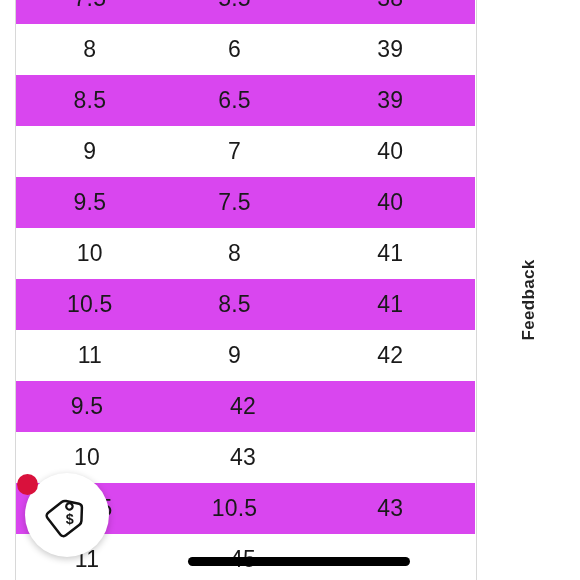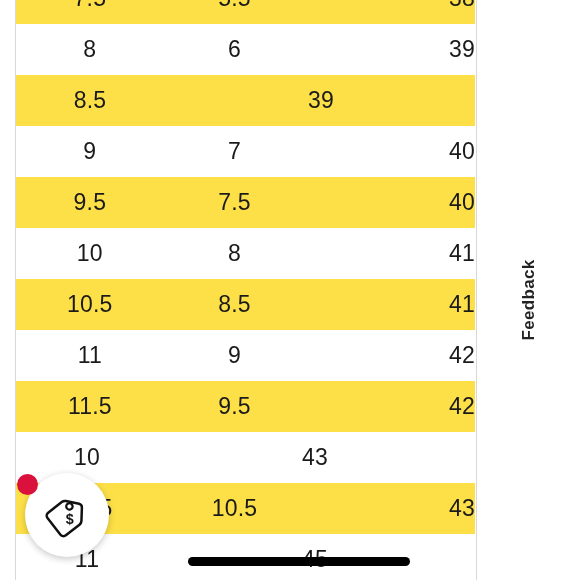--- a/index.html
+++ b/index.html
@@ -48,35 +48,35 @@
   }
 
   .size-row {
     display: flex;
     align-items: center;
     height: 51px;
     background: #ffffff;
     box-sizing: border-box;
   }
   .size-row.alt {
-    background: #fde047;
+    background: #d946ef;
   }
 
   .size-cell {
     text-align: center;
     color: #1a1a1a;
     font-size: 23px;
     font-weight: 400;
     line-height: 1;
     letter-spacing: 0.2px;
     font-family: "Liberation Sans", sans-serif;
   }
   .col-0 { width: 148px; }
   .col-1 { width: 142px; }
-  .col-2 { width: 170px; text-align: right; }
+  .col-2 { width: 170px; }
 
   
   #fab {
     position: absolute;
     left: 25px;
     top: 473px;
     width: 84px;
     height: 84px;
     border-radius: 50%;
     background: #ffffff;
@@ -150,20 +150,21 @@
           <div class="size-cell col-1">5.5</div>
           <div class="size-cell col-2">38</div>
         </div>
         <div class="size-row">
           <div class="size-cell col-0">8</div>
           <div class="size-cell col-1">6</div>
           <div class="size-cell col-2">39</div>
         </div>
         <div class="size-row alt">
           <div class="size-cell col-0">8.5</div>
+          <div class="size-cell col-1">6.5</div>
           <div class="size-cell col-2">39</div>
         </div>
         <div class="size-row">
           <div class="size-cell col-0">9</div>
           <div class="size-cell col-1">7</div>
           <div class="size-cell col-2">40</div>
         </div>
         <div class="size-row alt">
           <div class="size-cell col-0">9.5</div>
           <div class="size-cell col-1">7.5</div>
@@ -178,21 +179,20 @@
           <div class="size-cell col-0">10.5</div>
           <div class="size-cell col-1">8.5</div>
           <div class="size-cell col-2">41</div>
         </div>
         <div class="size-row">
           <div class="size-cell col-0">11</div>
           <div class="size-cell col-1">9</div>
           <div class="size-cell col-2">42</div>
         </div>
         <div class="size-row alt">
-          <div class="size-cell col-0">11.5</div>
           <div class="size-cell col-1">9.5</div>
           <div class="size-cell col-2">42</div>
         </div>
         <div class="size-row">
           <div class="size-cell col-1">10</div>
           <div class="size-cell col-2">43</div>
         </div>
         <div class="size-row alt">
           <div class="size-cell col-0">12.5</div>
           <div class="size-cell col-1">10.5</div>

